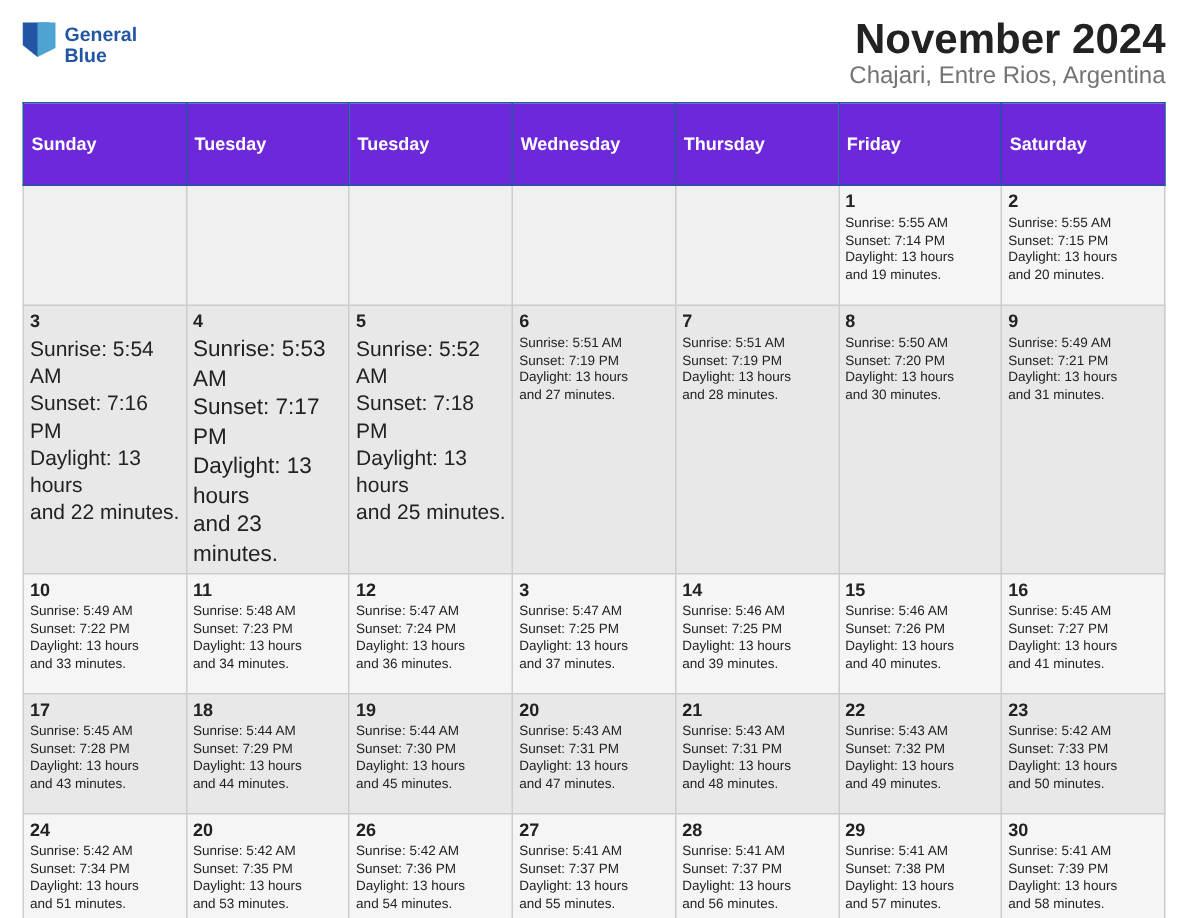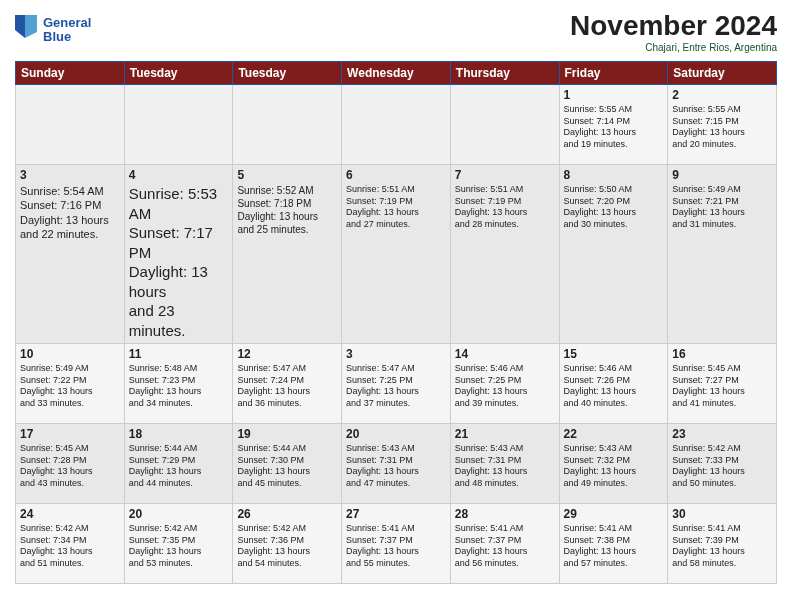--- a/index.html
+++ b/index.html
@@ -28,35 +28,35 @@
     }
     .title-area {
       text-align: right;
     }
     .month-title {
       font-size: 28px;
       font-weight: bold;
       color: #222;
     }
     .location {
-      font-size: 10px;
-      color: #14532d;
+      font-size: 16px;
+      color: #737373;
     }
     table {
       width: 100%;
       border-collapse: collapse;
       table-layout: fixed;
     }
     thead tr th {
-      background-color: #7f1d1d;
+      background-color: #6d28d9;
       color: #fff;
       font-size: 12px;
       font-weight: bold;
       text-align: left;
-      padding: 4px 5px;
+      padding: 20px 5px;
       border: 1px solid #2255a4;
     }
     tbody tr td {
       vertical-align: top;
       border: 1px solid #ccc;
       padding: 3px 4px;
       font-size: 9.5px;
       color: #222;
       height: 80px;
       background: #fff;
@@ -126,35 +126,35 @@
             <span class="day-num">2</span>
             <div style="white-space: pre-line; font-size: 9px; line-height: 1.3;">Sunrise: 5:55 AM
 Sunset: 7:15 PM
 Daylight: 13 hours
 and 20 minutes.</div>
           </td>
         </tr>
         <tr>
           <td>
             <span class="day-num">3</span>
-            <div style="white-space: pre-line; font-size: 11px; line-height: 1.3;">Sunrise: 5:54 AM
+            <div style="white-space: pre-line; font-size: 14px; line-height: 1.3;">Sunrise: 5:54 AM
 Sunset: 7:16 PM
 Daylight: 13 hours
 and 22 minutes.</div>
           </td>
           <td>
             <span class="day-num">4</span>
             <div style="white-space: pre-line; font-size: 15px; line-height: 1.3;">Sunrise: 5:53 AM
 Sunset: 7:17 PM
 Daylight: 13 hours
 and 23 minutes.</div>
           </td>
           <td>
             <span class="day-num">5</span>
-            <div style="white-space: pre-line; font-size: 10px; line-height: 1.3;">Sunrise: 5:52 AM
+            <div style="white-space: pre-line; font-size: 14px; line-height: 1.3;">Sunrise: 5:52 AM
 Sunset: 7:18 PM
 Daylight: 13 hours
 and 25 minutes.</div>
           </td>
           <td>
             <span class="day-num">6</span>
             <div style="white-space: pre-line; font-size: 9px; line-height: 1.3;">Sunrise: 5:51 AM
 Sunset: 7:19 PM
 Daylight: 13 hours
 and 27 minutes.</div>

